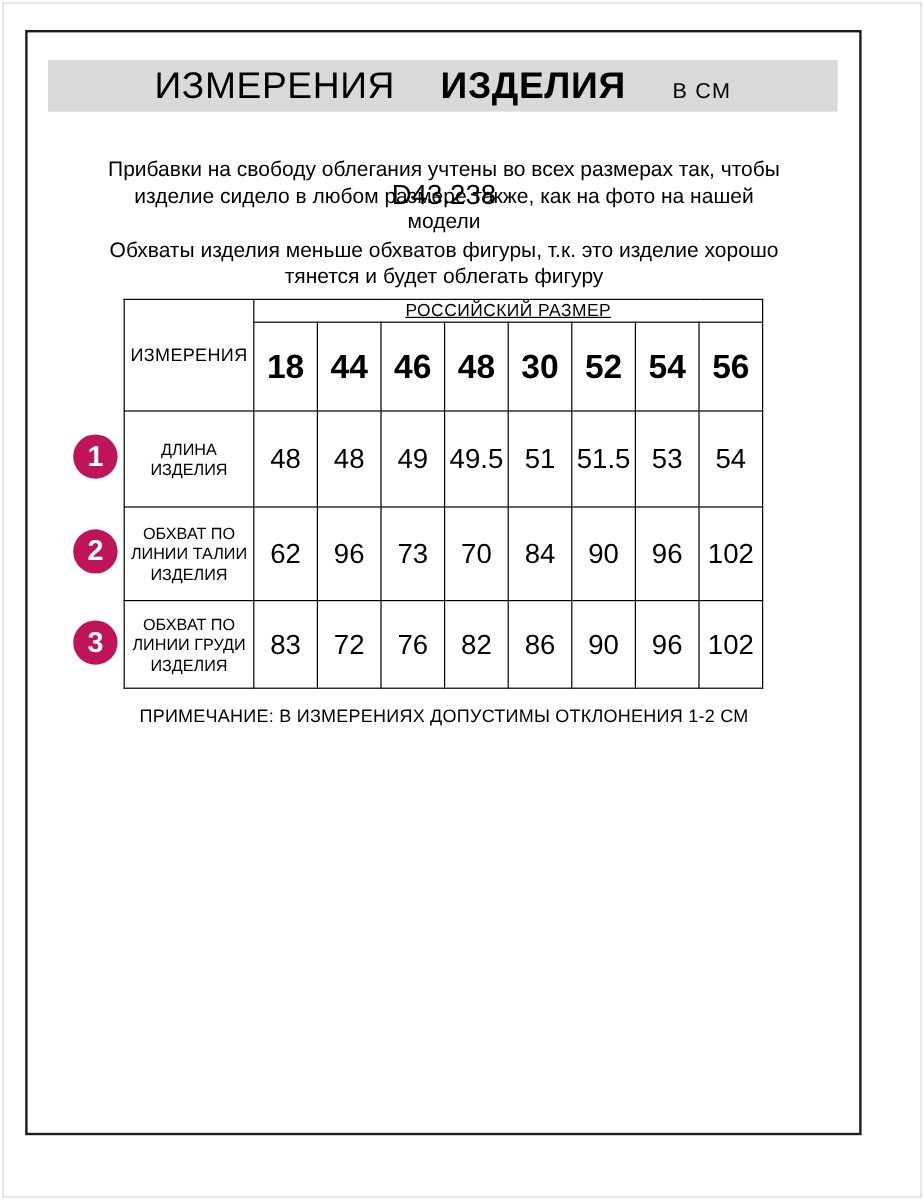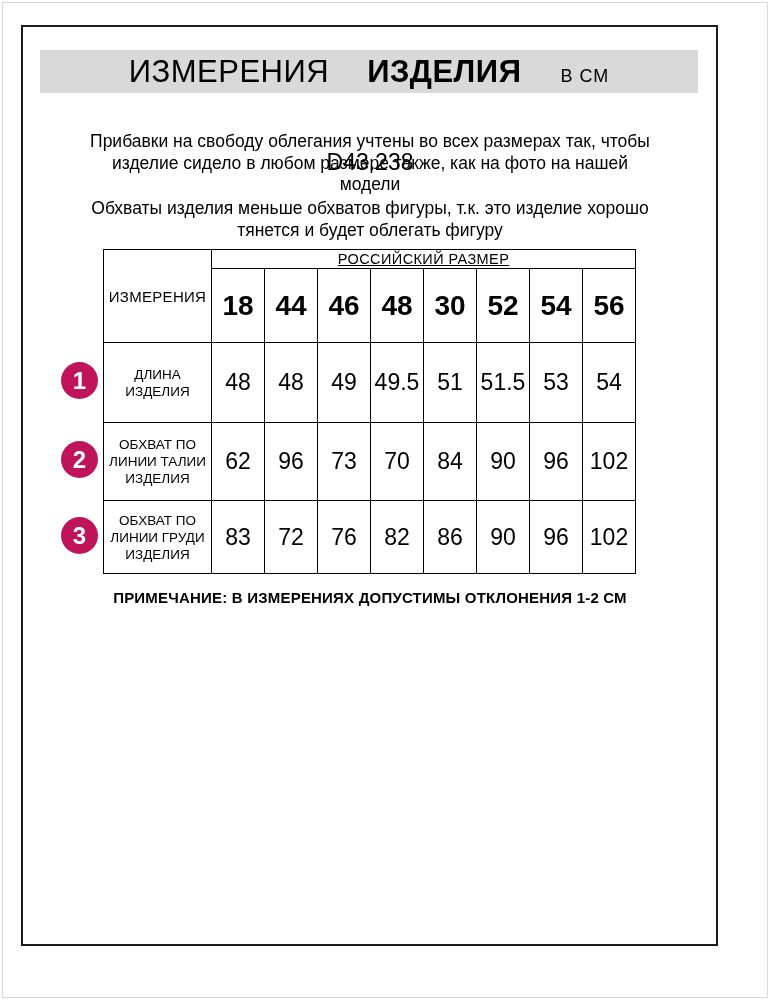--- a/index.html
+++ b/index.html
@@ -72,21 +72,21 @@
     border-radius:50%;
     color:#fff;font-size:24px;font-weight:bold;
     text-align:center;line-height:37px;
   }
   .m1{top:362px;}
   .m2{top:441px;}
   .m3{top:517px;}
   .note{
     position:absolute;left:53px;width:634px;top:589px;
     text-align:center;
-    font-size:15px;font-weight:bold;letter-spacing:0.2px;
+    font-size:15px;font-weight:normal;letter-spacing:0.2px;
   }
 </style>
 </head>
 <body>
 
 <div class="scan-frame"></div>
 <div class="page-border"></div>
 
 <div class="title-band">
   <span class="t1">ИЗМЕРЕНИЯ</span><span class="t2">ИЗДЕЛИЯ</span><span class="t3">В СМ</span>

